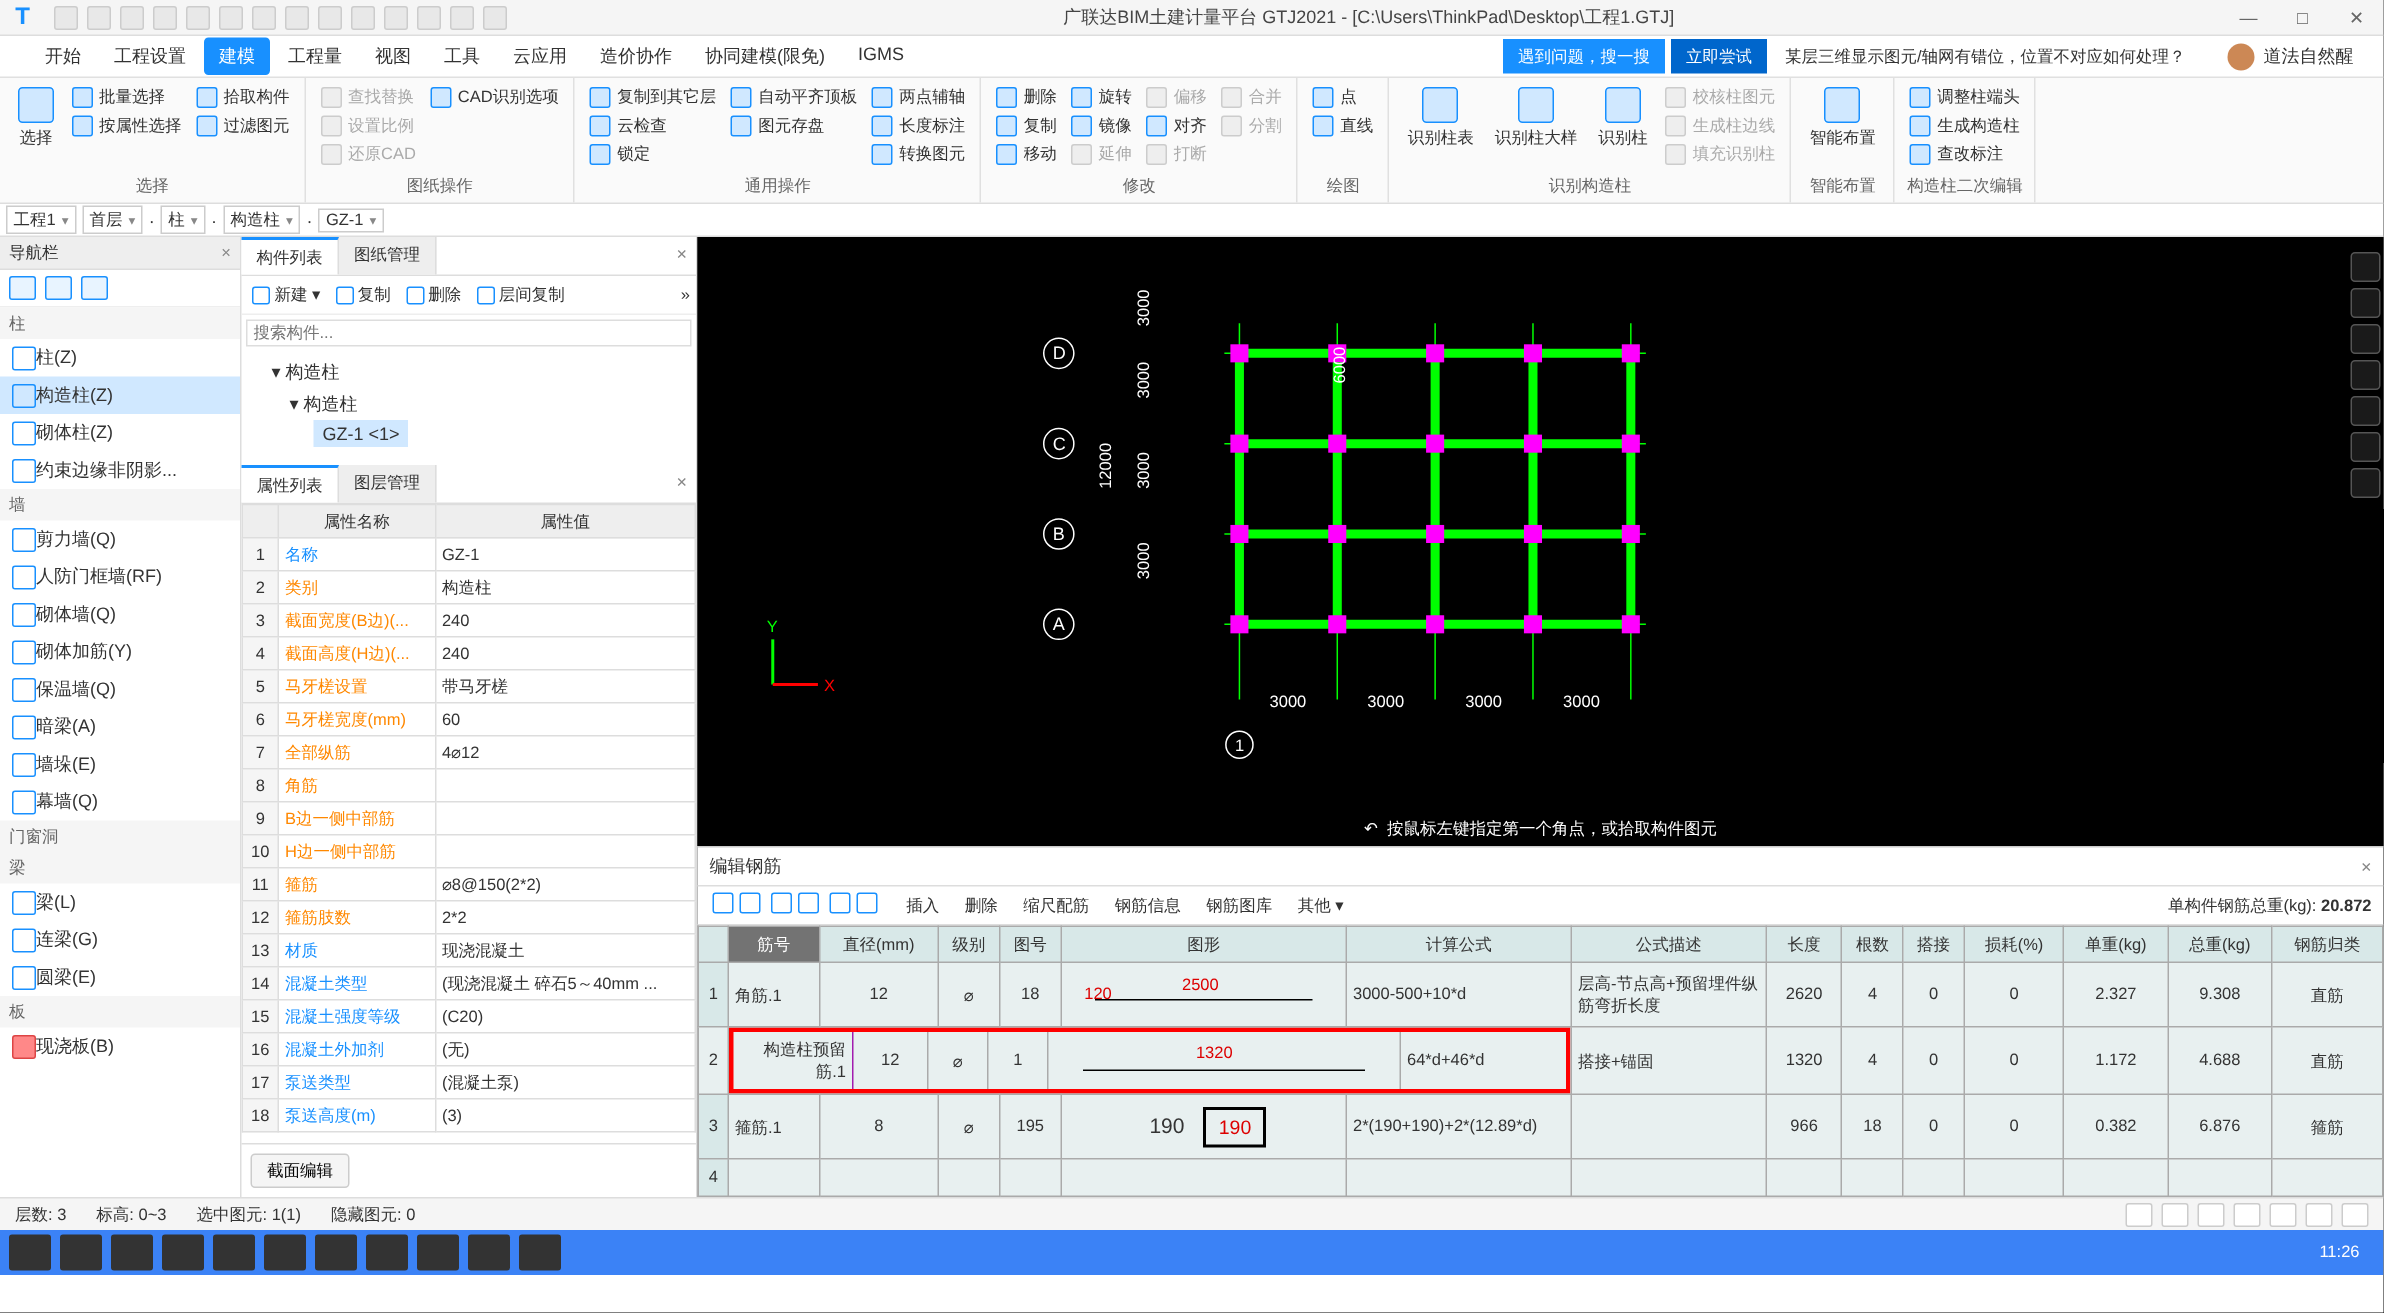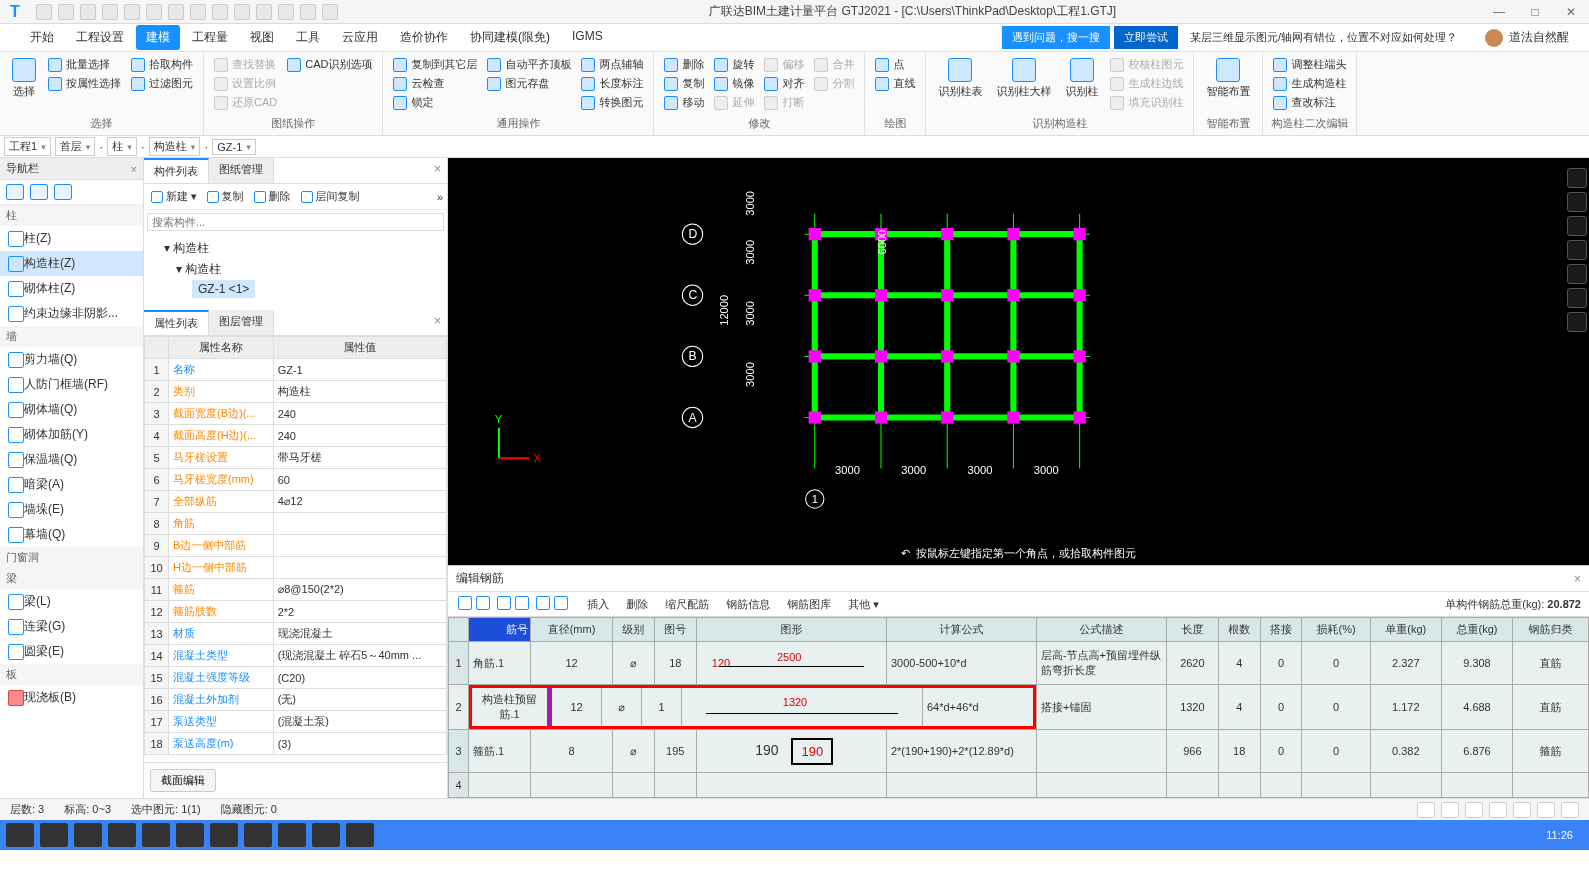--- a/index.html
+++ b/index.html
@@ -39,21 +39,21 @@
 .rbtn-sm.disabled { color:#aaa; }
 .rbtn-sm.disabled .ico { background:#eee; border-color:#ccc; }
 
 
 .selrow { height:22px; display:flex; align-items:center; background:#fff; border-bottom:1px solid #ddd; padding:0 4px; gap:4px; }
 .selrow .sel { border:1px solid #ccc; padding:1px 4px; font-size:11px; display:flex; align-items:center; gap:4px; }
 .selrow .sel .dd { color:#888; font-size:9px; }
 
 
 .main { display:flex; height: 640px; }
-.leftcol { width:144px; display:flex; flex-direction:column; border-right:1px solid #ddd; }
+.leftcol { width:161px; display:flex; flex-direction:column; border-right:1px solid #ddd; }
 .midcol { width:304px; display:flex; flex-direction:column; border-right:1px solid #ddd; }
 .rightcol { flex:1; display:flex; flex-direction:column; background:#000; position:relative; }
 
 
 .panel-head { background:#eee; padding:3px 6px; font-size:11px; display:flex; align-items:center; justify-content:space-between; border-bottom:1px solid #ddd; }
 .panel-head .close { color:#888; cursor:pointer; }
 .nav-toolbar { display:flex; gap:6px; padding:4px 6px; border-bottom:1px solid #eee; }
 .nav-toolbar span { width:18px; height:16px; border:1px solid #1890ff; background:#e8f4ff; border-radius:2px; }
 .nav-cat { padding:3px 6px; font-size:11px; color:#666; background:#f5f5f5; }
 .nav-item { display:flex; align-items:center; gap:0; padding:4px 8px; font-size:12px; cursor:pointer; }
@@ -91,21 +91,21 @@
 
 
 .rebar-panel { background:#fff; border-top:1px solid #ccc; }
 .rebar-head { padding:4px 8px; font-size:12px; border-bottom:1px solid #ddd; display:flex; align-items:center; }
 .rebar-toolbar { display:flex; align-items:center; gap:17px; padding:4px 8px; border-bottom:1px solid #ddd; font-size:11px; }
 .rebar-toolbar .nav span { display:inline-block; width:14px; height:14px; border:1px solid #1890ff; margin:0 2px; border-radius:2px; }
 .rebar-toolbar .btn { display:flex; align-items:center; gap:3px; cursor:pointer; }
 .rebar-toolbar .summary { margin-left:auto; }
 .rebar-table { width:100%; border-collapse:collapse; font-size:11px; }
 .rebar-table th { background:#d8e8e8; border:1px solid #aaa; padding:4px 2px; font-weight:normal; }
-.rebar-table th.first { background:#1d4ed8; color:#fff;text-align:right; }
+.rebar-table th.first { background:#737373; color:#fff; }
 .rebar-table td { border:1px solid #aaa; padding:6px 4px; text-align:center; background:#e8f0f0; }
 .rebar-table tr.hl td { background:#e8f0f0; }
 .rebar-table td.idx { background:#d8e8e8; width:20px; }
 .rebar-table .shape { position:relative; height:30px; }
 .rebar-table .shape .line { position:absolute; left:10%; right:10%; top:60%; border-bottom:1px solid #000; }
 .rebar-table .shape .num { position:absolute; color:#d00; font-size:11px; }
 .red-box { border:3px solid red; }
 
 
 .statusbar { height:22px; display:flex; align-items:center; border-top:1px solid #ddd; background:#f5f5f5; font-size:11px; padding:0 10px; gap:20px; }
@@ -832,21 +832,21 @@
               <td>0</td>
               <td>0</td>
               <td>2.327</td>
               <td>9.308</td>
               <td>直筋</td>
             </tr>
             <tr class="hl">
               <td class="idx">2</td>
               <td colspan="6" style="padding:0">
                 <div class="red-box" style="display:flex;align-items:stretch;height:44px">
-                  <div style="flex:0 0 80px;border-right:5px solid #a21caf;display:flex;align-items:center;padding:0 4px;text-align:center">构造柱预留筋.1</div>
+                  <div style="flex:0 0 80px;border-right:1px solid #a21caf;display:flex;align-items:center;padding:0 4px;text-align:right">构造柱预留筋.1</div>
                   <div style="flex:0 0 50px;border-right:1px solid #aaa;display:flex;align-items:center;justify-content:center">12</div>
                   <div style="flex:0 0 40px;border-right:1px solid #aaa;display:flex;align-items:center;justify-content:center">⌀</div>
                   <div style="flex:0 0 40px;border-right:1px solid #aaa;display:flex;align-items:center;justify-content:center">1</div>
                   <div style="flex:1;border-right:1px solid #aaa;position:relative">
                     <span style="position:absolute;left:10%;right:10%;top:65%;border-bottom:1px solid #000"></span>
                     <span style="position:absolute;left:42%;top:20%;color:#d00">1320</span>
                   </div>
                   <div style="flex:0 0 110px;display:flex;align-items:center;padding:0 4px;text-align:left">64*d+46*d</div>
                 </div>
               </td>

